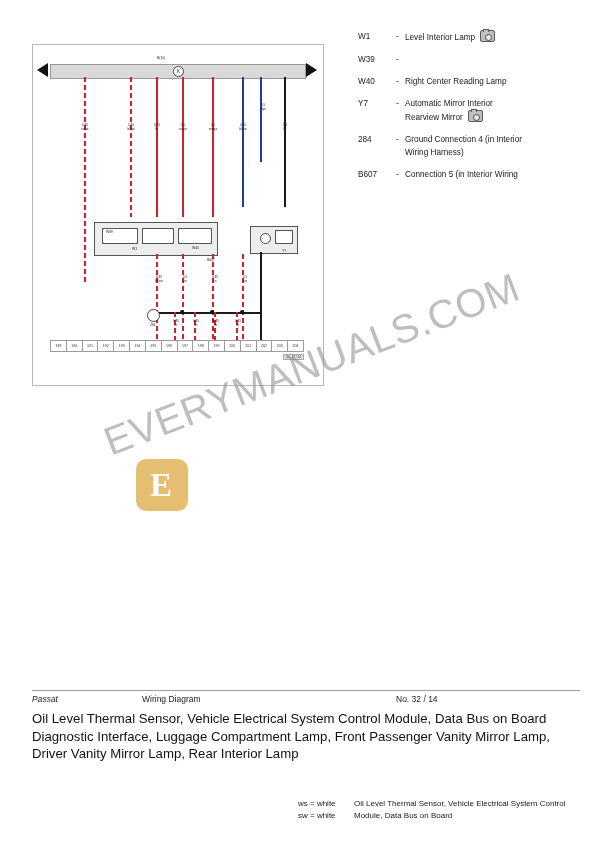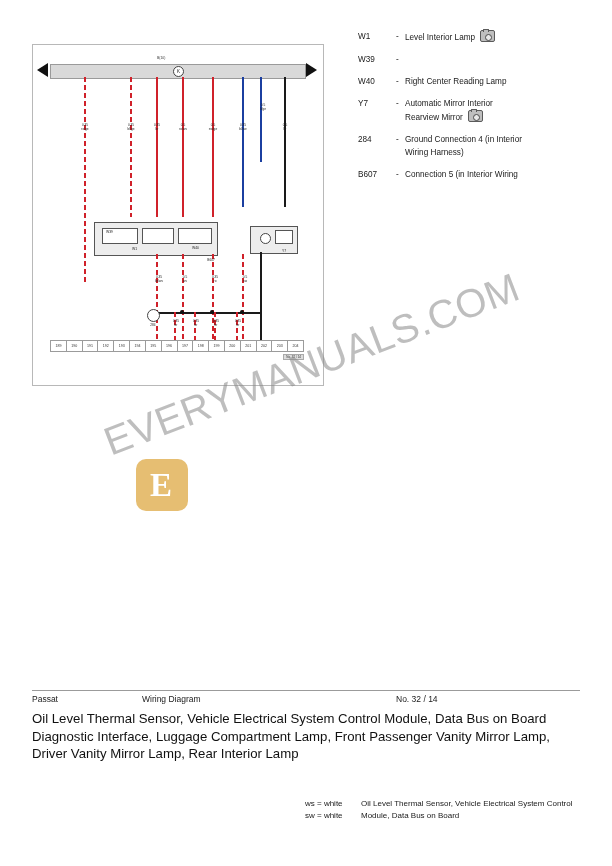--- a/index.html
+++ b/index.html
@@ -271,37 +271,37 @@
     width: 548px;
     height: 1px;
     background: #9b9b9b;
   }
   .footer-meta {
     position: absolute;
     top: 694px;
     font-size: 8.5px;
     color: #1a1a1a;
   }
-  .footer-model { left: 32px; }
+  .footer-model { left: 32px; font-style: italic; }
   .footer-type { left: 142px; }
   .footer-no { left: 396px; }
 
   .title-block {
     position: absolute;
     left: 32px;
     top: 710px;
     width: 520px;
     font-size: 13.2px;
     line-height: 17.5px;
     color: #111;
   }
 
   .bottom-note {
     position: absolute;
-    left: 305px;
+    left: 298px;
     top: 798px;
     width: 275px;
     font-size: 8px;
     line-height: 12px;
     color: #1a1a1a;
     display: flex;
   }
   .abbrev {
     width: 56px;
     flex: 0 0 56px;

